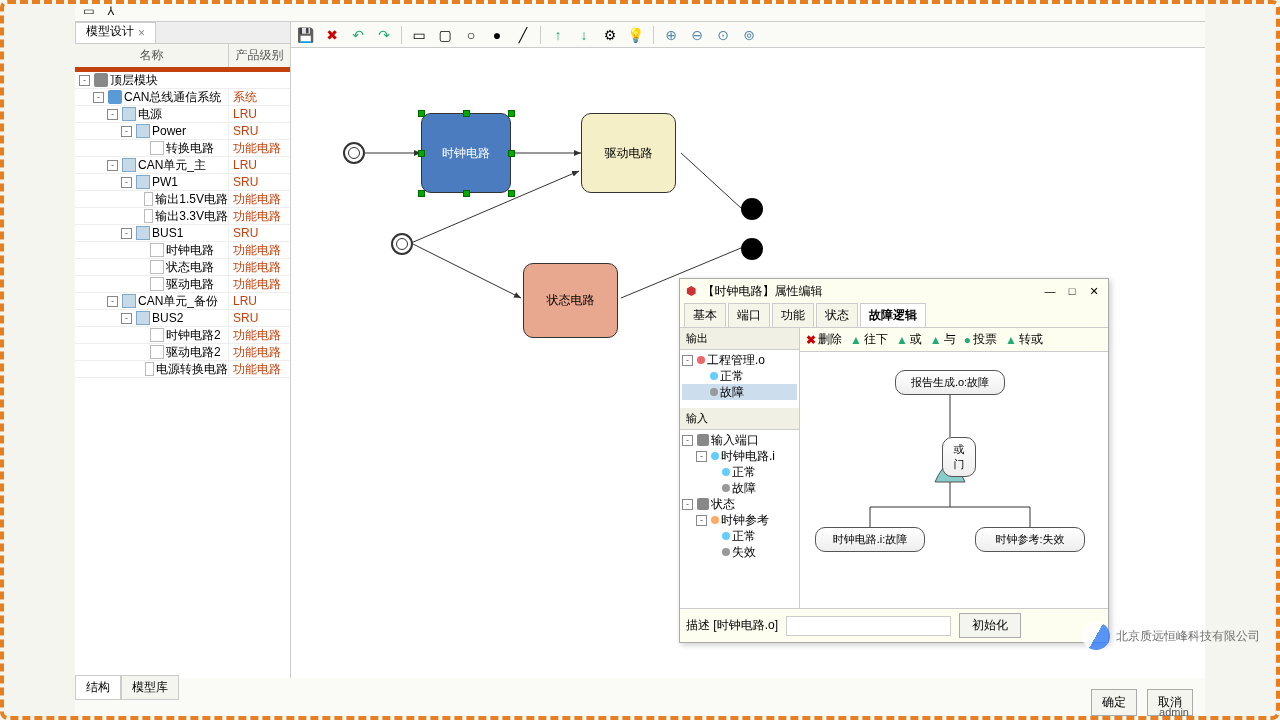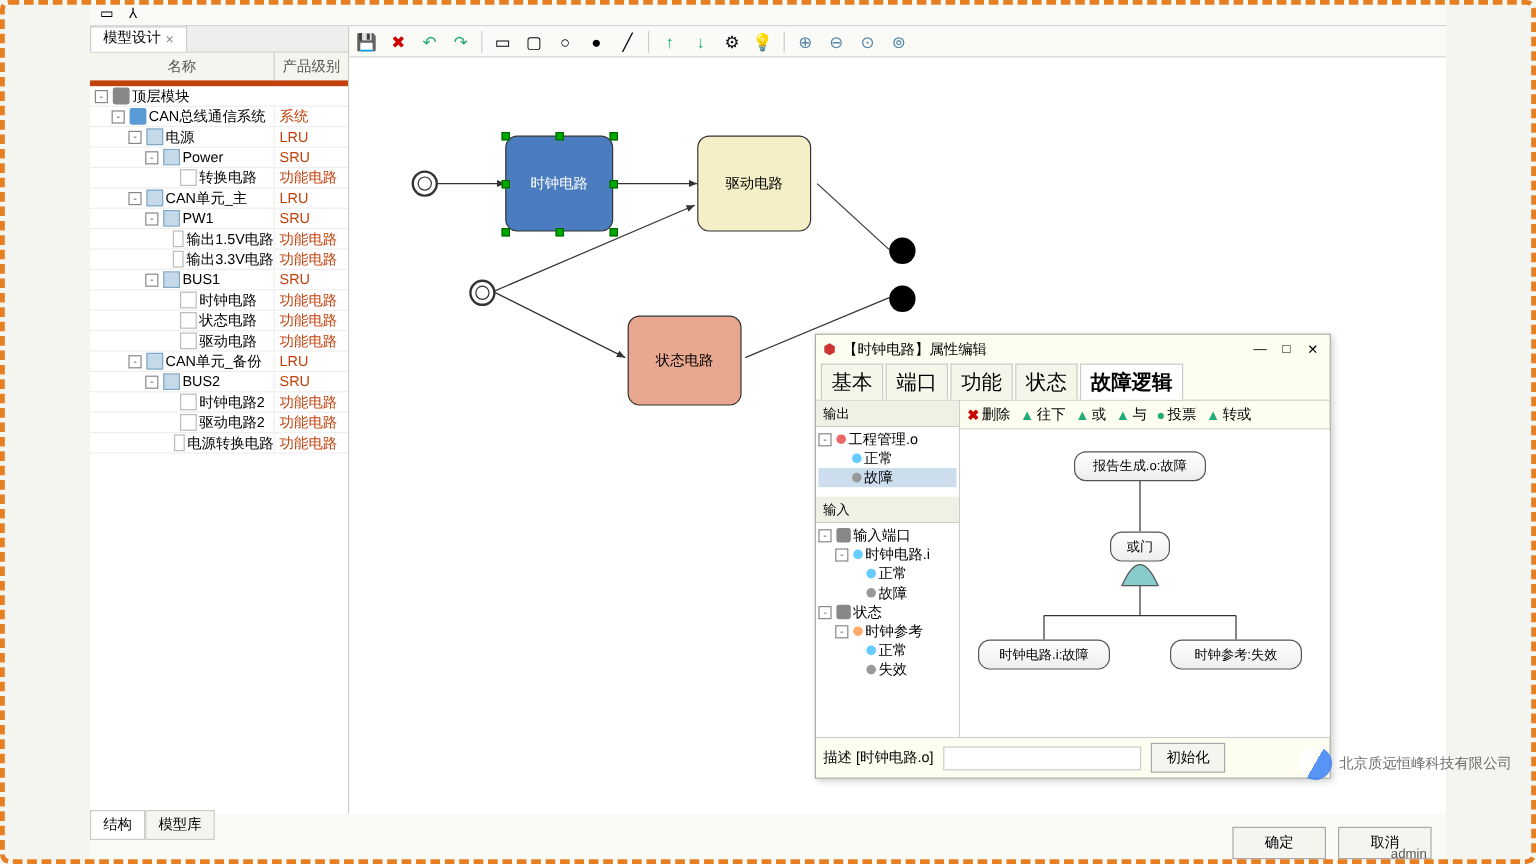--- a/index.html
+++ b/index.html
@@ -40,39 +40,39 @@
 .sel-handle{position:absolute;width:7px;height:7px;background:#0a0;border:1px solid #060}
 .start-node{position:absolute;width:22px;height:22px;border:2px solid #333;border-radius:50%;background:#fff}
 .start-node::after{content:"";position:absolute;inset:3px;border:1px solid #333;border-radius:50%}
 .end-node{position:absolute;width:22px;height:22px;background:#000;border-radius:50%}
 .line{position:absolute;pointer-events:none}
 .dialog{position:absolute;background:#fdfdf0;border:1px solid #aaa;box-shadow:2px 2px 6px rgba(0,0,0,.2)}
 .dlg-title{height:24px;display:flex;align-items:center;padding:0 6px;gap:6px;font-size:12px}
 .dlg-title .spacer{flex:1}
 .dlg-title .wbtn{width:16px;height:14px;cursor:pointer;display:inline-flex;align-items:center;justify-content:center;font-size:11px}
 .dlg-tabs{display:flex;gap:2px;padding:0 4px;border-bottom:1px solid #ccc}
-.dlg-tabs div{padding:3px 8px;border:1px solid #ccc;border-bottom:none;background:#f5f5ea;cursor:pointer;font-size:17px}
+.dlg-tabs div{padding:3px 8px;border:1px solid #ccc;border-bottom:none;background:#f5f5ea;cursor:pointer;font-size:12px}
 .dlg-tabs div.act{background:#fff;font-weight:bold}
 .dlg-body{display:flex;height:280px}
 .dlg-left{width:120px;border-right:1px solid #ccc;display:flex;flex-direction:column}
 .sect-head{background:#f0f0e5;padding:3px 6px;border-bottom:1px solid #ccc;font-size:11px}
 .sect-tree{flex:1;font-size:11px;background:#fff;overflow:auto;padding:2px}
 .sect-tree .row{display:flex;align-items:center;height:16px;gap:2px;white-space:nowrap}
 .sect-tree .sel{background:#cde}
 .dot{width:8px;height:8px;border-radius:50%;display:inline-block}
 .dlg-right{flex:1;display:flex;flex-direction:column}
 .dlg-right-tb{height:24px;display:flex;align-items:center;gap:8px;padding:0 6px;border-bottom:1px solid #ccc;font-size:11px}
 .dlg-right-tb span{display:flex;align-items:center;gap:2px;cursor:pointer}
 .fault-canvas{flex:1;position:relative;background:#fff}
 .fnode{position:absolute;border:1px solid #555;border-radius:10px;background:linear-gradient(#fff,#eee);padding:4px 10px;font-size:11px;text-align:center}
 .dlg-bottom{padding:4px 6px;display:flex;align-items:center;gap:8px;border-top:1px solid #ccc;font-size:11px}
 .dlg-bottom input{flex:0 0 140px;height:20px;border:1px solid #ccc;padding:0 4px}
 .dlg-bottom button{padding:3px 12px;border:1px solid #aaa;background:#f5f5f0;cursor:pointer}
 .footer-btns{position:absolute;right:12px;bottom:4px;display:flex;gap:10px}
-.footer-btns button{padding:4px 26px;border:1px solid #aaa;background:#f5f5f0;cursor:pointer}
+.footer-btns button{padding:4px 10px;border:1px solid #aaa;background:#f5f5f0;cursor:pointer}
 .watermark{position:absolute;right:20px;bottom:70px;font-size:22px;color:#555;display:flex;align-items:center;gap:6px;opacity:.85;z-index:500}
 .watermark .logo{width:28px;height:28px;border-radius:50%;background:conic-gradient(#3b82f6 0 50%,#fff 50% 100%);transform:rotate(30deg)}
 .status{position:absolute;right:16px;bottom:2px;font-size:11px;color:#555}
 svg{overflow:visible}
 </style>
 </head>
 <body>
 
 <div class="app">
   <div class="toolbar-small">
@@ -401,21 +401,21 @@
               <div class="fault-canvas">
                 <svg width="310" height="250" style="position:absolute">
                   <line x1="150" y1="40" x2="150" y2="85" stroke="#333"></line>
                   <line x1="150" y1="130" x2="150" y2="155" stroke="#333"></line>
                   <line x1="70" y1="155" x2="230" y2="155" stroke="#333"></line>
                   <line x1="70" y1="155" x2="70" y2="175" stroke="#333"></line>
                   <line x1="230" y1="155" x2="230" y2="175" stroke="#333"></line>
                   <path d="M135,130 Q150,95 165,130 Z" fill="#8cc" stroke="#555"></path>
                 </svg>
                 <div class="fnode" style="left:95px;top:18px;width:110px">报告生成.o:故障</div>
-                <div class="fnode" style="left:125px;top:85px;width:50px">或门</div>
+                <div class="fnode" style="left:142px;top:85px;width:34px">或门</div>
                 <div class="fnode" style="left:15px;top:175px;width:110px">时钟电路.i:故障</div>
                 <div class="fnode" style="left:175px;top:175px;width:110px">时钟参考:失效</div>
               </div>
             </div>
           </div>
           <div class="dlg-bottom">
             <span>描述 [时钟电路.o]</span>
             <input style="">
             <button>初始化</button>
           </div>

